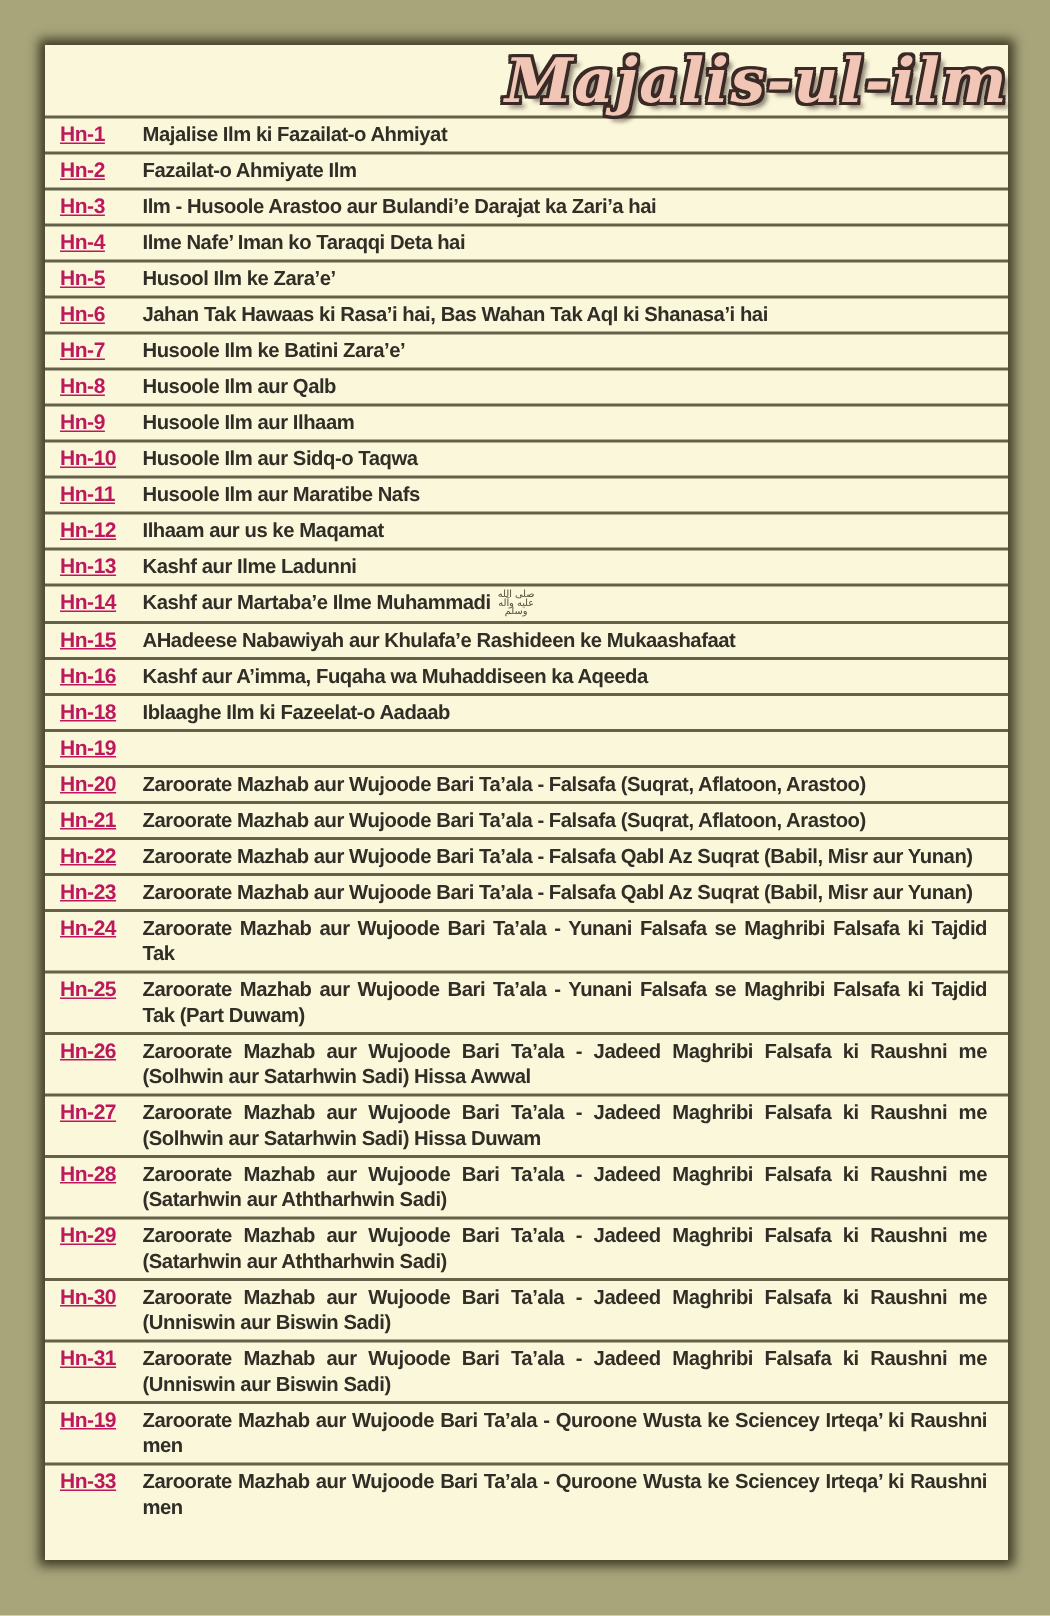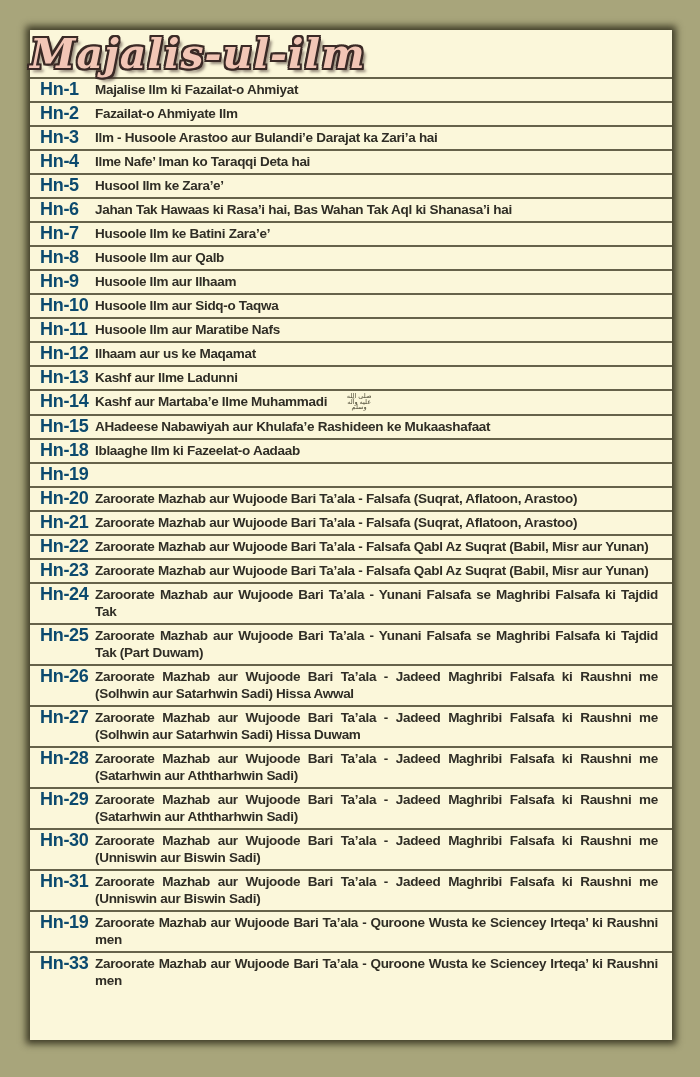--- a/index.html
+++ b/index.html
@@ -13,21 +13,21 @@
   .panel{
     position:absolute;
     left:30px;top:30px;
     width:642px;height:1010px;
     background:#fbf7da;
     box-shadow:0 0 7px 4px rgba(44,41,24,0.85);
     box-sizing:border-box;
   }
   .title-block{
     height:47px;
-    display:flex;align-items:center;justify-content:flex-start;
+    display:flex;align-items:center;justify-content:flex-end;
   }
   .main-title{
     margin:0;
     font-family:"DejaVu Serif", serif;
     font-style:italic;
     font-weight:bold;
     font-size:41px;
     letter-spacing:1px;
     color:#f2c6b6;
     text-shadow:
@@ -42,25 +42,26 @@
   .row{
     display:flex;
     border-top:2px solid #66624a;
     box-sizing:border-box;
   }
   .row-code{
     width:55px;
     flex:0 0 55px;
     padding:2px 0 3px 10px;
     font-weight:bold;
-    font-size:18px;
+    font-size:14px;
     line-height:17px;
     letter-spacing:-0.3px;
-    color:#0c4a6e;
+    color:#be185d;
     white-space:nowrap;
+    text-decoration:underline;
   }
   .row-title{
     flex:1;
     padding:2px 14px 3px 0;
     font-weight:bold;
     font-size:13.5px;
     line-height:17px;
     letter-spacing:-0.3px;
     color:#302e26;
     text-align:justify;
@@ -69,21 +70,21 @@
     display:inline-block;
     width:28px;
     font-family:"DejaVu Sans", sans-serif;
     font-weight:normal;
     font-size:6.5px;
     line-height:5.5px;
     text-align:center;
     vertical-align:middle;
     color:#4a4733;
     letter-spacing:0;
-    margin-left:18px;
+    margin-left:3px;
   }
 </style>
 </head>
 <body>
 
 <div class="panel">
   <div class="title-block">
     <h1 class="main-title">Majalis-ul-ilm</h1>
   </div>
   <div class="rows" id="rows">
@@ -155,20 +156,24 @@
   <div class="row">
     <div class="row-code">Hn-14</div>
     <div class="row-title">Kashf aur Martaba’e Ilme Muhammadi<span class="honorific">صلى الله عليه وآله وسلم</span></div>
   </div>
 
   <div class="row">
     <div class="row-code">Hn-15</div>
     <div class="row-title">AHadeese Nabawiyah aur Khulafa’e Rashideen ke Mukaashafaat</div>
   </div>
 
+  <div class="row">
+    <div class="row-code">Hn-16</div>
+    <div class="row-title">Kashf aur A’imma, Fuqaha wa Muhaddiseen ka Aqeeda</div>
+  </div>
 
 
   <div class="row">
     <div class="row-code">Hn-18</div>
     <div class="row-title">Iblaaghe Ilm ki Fazeelat-o Aadaab</div>
   </div>
 
   <div class="row">
     <div class="row-code">Hn-19</div>
   </div>

